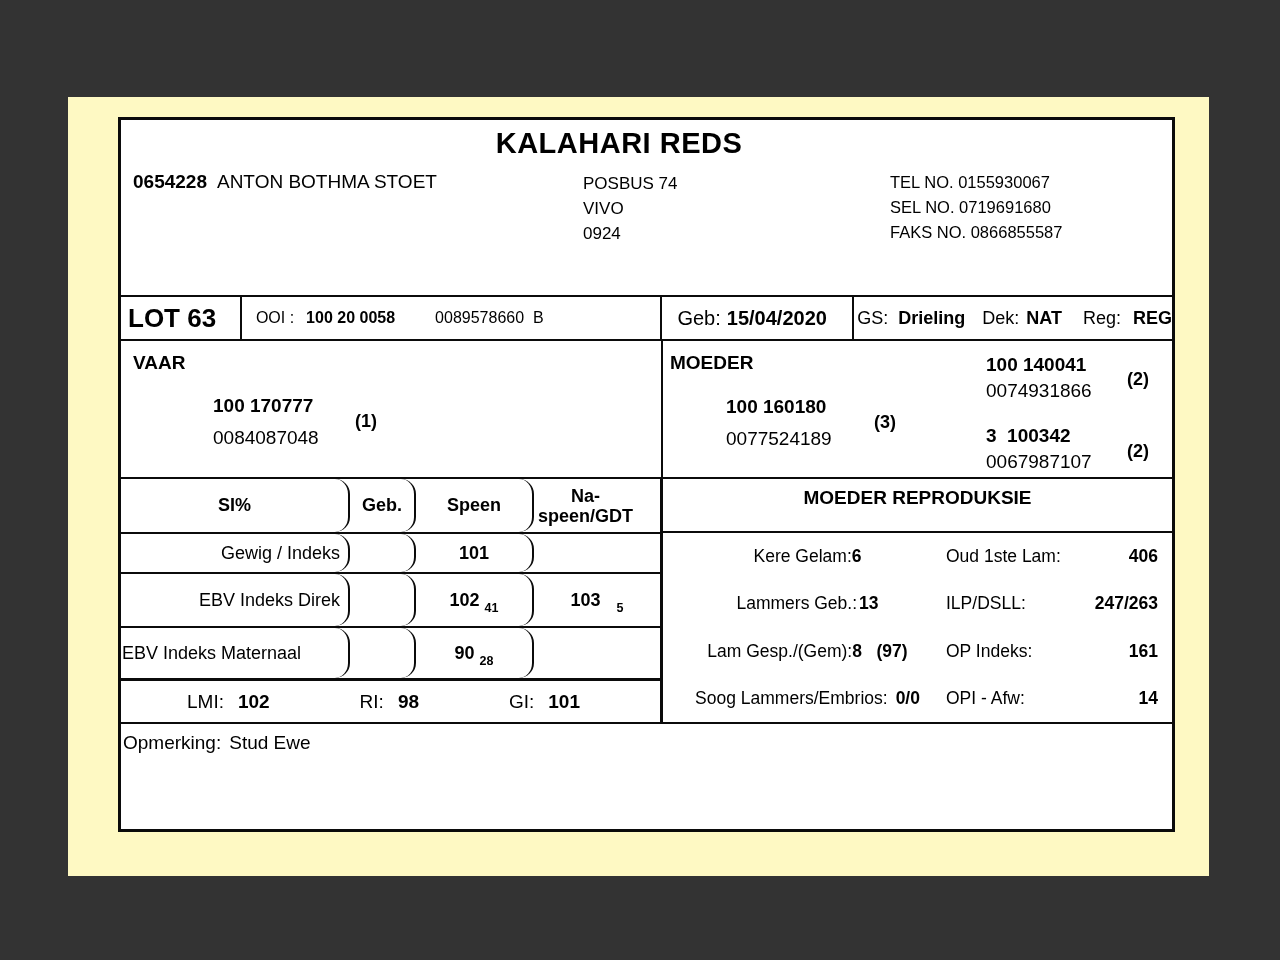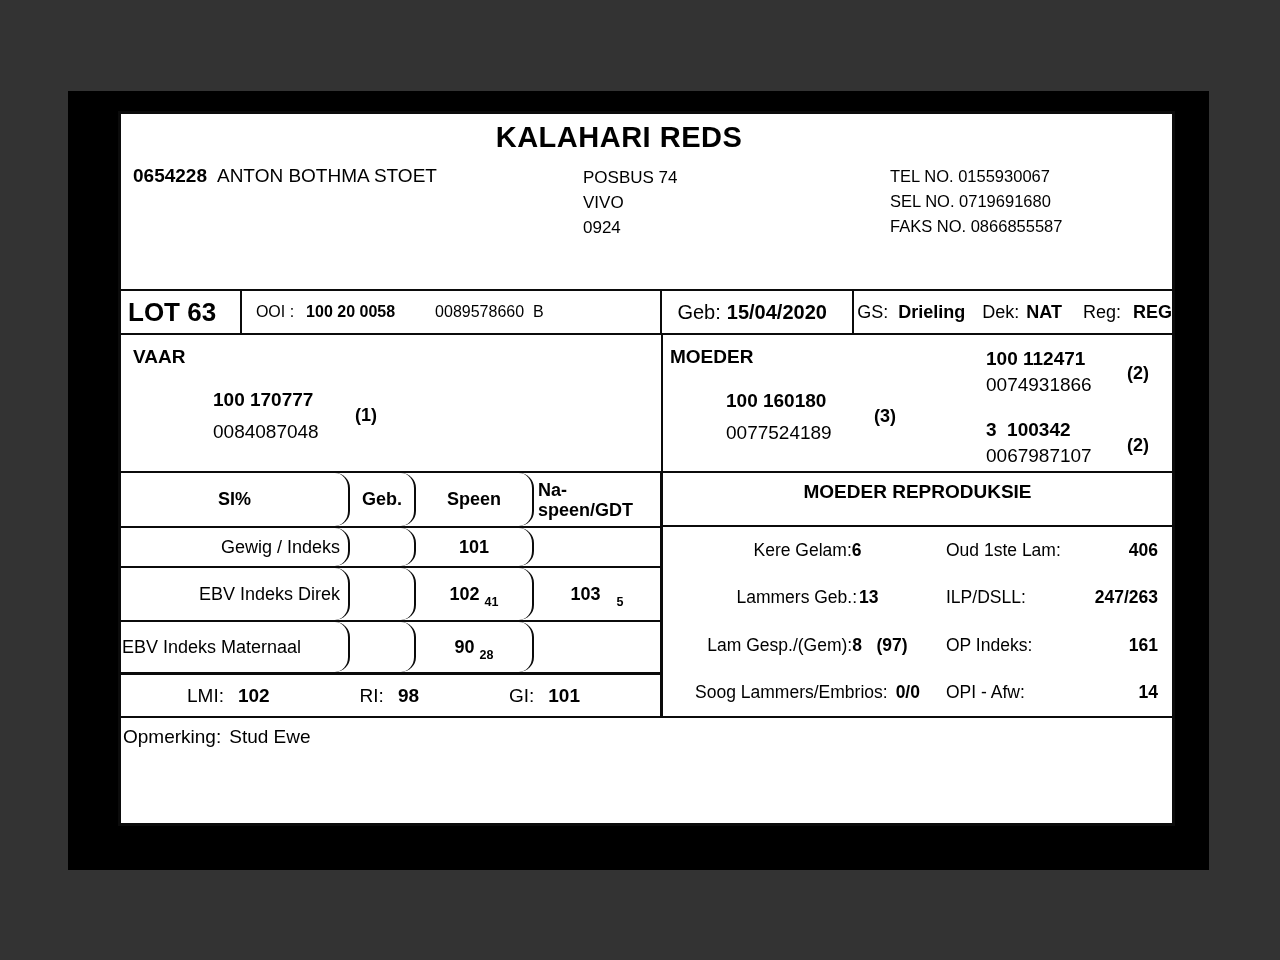--- a/index.html
+++ b/index.html
@@ -6,23 +6,23 @@
   html, body { width: 1280px; height: 960px; }
   body {
     background: #333333;
     font-family: "Liberation Sans", "DejaVu Sans", sans-serif;
     color: #000;
     position: relative;
     overflow: hidden;
   }
   .page {
     position: absolute;
-    left: 68px; top: 91px;
+    left: 68px; top: 97px;
     width: 1141px; height: 779px;
-    background: #000000;
+    background: #fef9c3;
   }
   .doc {
     position: absolute;
     left: 50px; top: 20px;
     width: 1057px; height: 715px;
     border: 3px solid #0b0b0b;
     background: #ffffff;
     display: flex;
     flex-direction: column;
   }
@@ -96,21 +96,21 @@
   .si-row { display: flex; align-items: stretch; }
   .si-row > div { display: flex; align-items: center; border-radius: 15px; }
   .si-head { height: 55px; border-bottom: 2px solid #0b0b0b; font-weight: bold; font-size: 18px; }
   .si-r1 { height: 40px; border-bottom: 2px solid #0b0b0b; }
   .si-r2 { height: 54px; border-bottom: 2px solid #0b0b0b; }
   .si-r3 { height: 50px; }
   .col0 { width: 229px; border-right: 2px solid #0b0b0b; justify-content: center; }
   .col1 { width: 66px;  border-right: 2px solid #0b0b0b; justify-content: center; }
   .col2 { width: 118px; border-right: 2px solid #0b0b0b; justify-content: center; }
   .col3 { flex: 1; justify-content: center; }
-  .si-head .col3 { justify-content: flex-start; padding-left: 4px; }
+  .si-head .col3 { justify-content: flex-start; padding-left: 4px; text-align: center; }
   .naspeen-head { font-size: 18px; line-height: 20px; font-weight: bold; }
   .si-row .rowlabel { justify-content: flex-end; padding-right: 8px; font-size: 18px; }
   .si-r3 .rowlabel { justify-content: flex-start; padding-left: 1px; }
   .si-val { font-weight: bold; font-size: 18px; }
   .sub { font-size: 12.5px; font-weight: bold; margin-left: 5px; position: relative; top: 8px; }
   .col3 .sub { margin-left: 16px; }
 
   .lmi-box {
     flex: 1;
     display: flex;
@@ -209,21 +209,21 @@
         <div class="gen" style="left:234px; top:70px;">(1)</div>
       </div>
       <div class="moeder-cell">
         <div class="ped-label" style="left:7px; top:11px;">MOEDER</div>
         <div class="ped-block lh32" style="left:63px; top:50px;">
           <span class="pid">100 160180</span>
           <span class="preg">0077524189</span>
         </div>
         <div class="gen" style="left:211px; top:71px;">(3)</div>
         <div class="ped-block lh26" style="left:323px; top:11px;">
-          <span class="pid">100 112471</span>
+          <span class="pid">100 140041</span>
           <span class="preg">0074931866</span>
         </div>
         <div class="gen" style="left:464px; top:28px;">(2)</div>
         <div class="ped-block lh26" style="left:323px; top:82px;">
           <span class="pid">3&nbsp;&nbsp;100342</span>
           <span class="preg">0067987107</span>
         </div>
         <div class="gen" style="left:464px; top:100px;">(2)</div>
       </div>
     </div>

